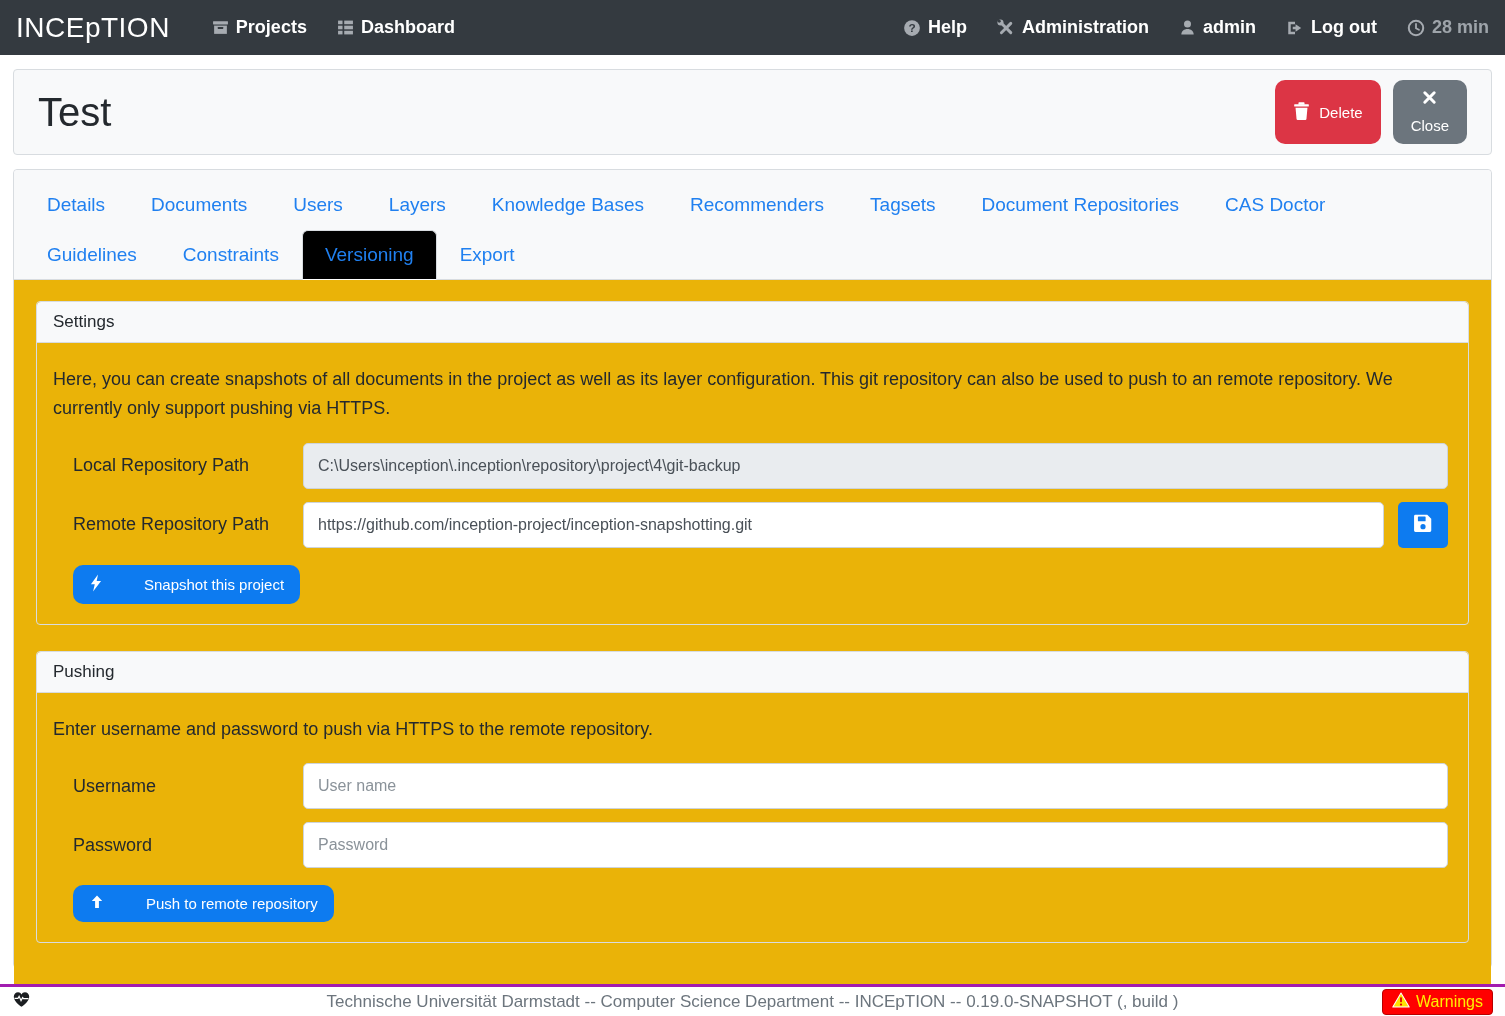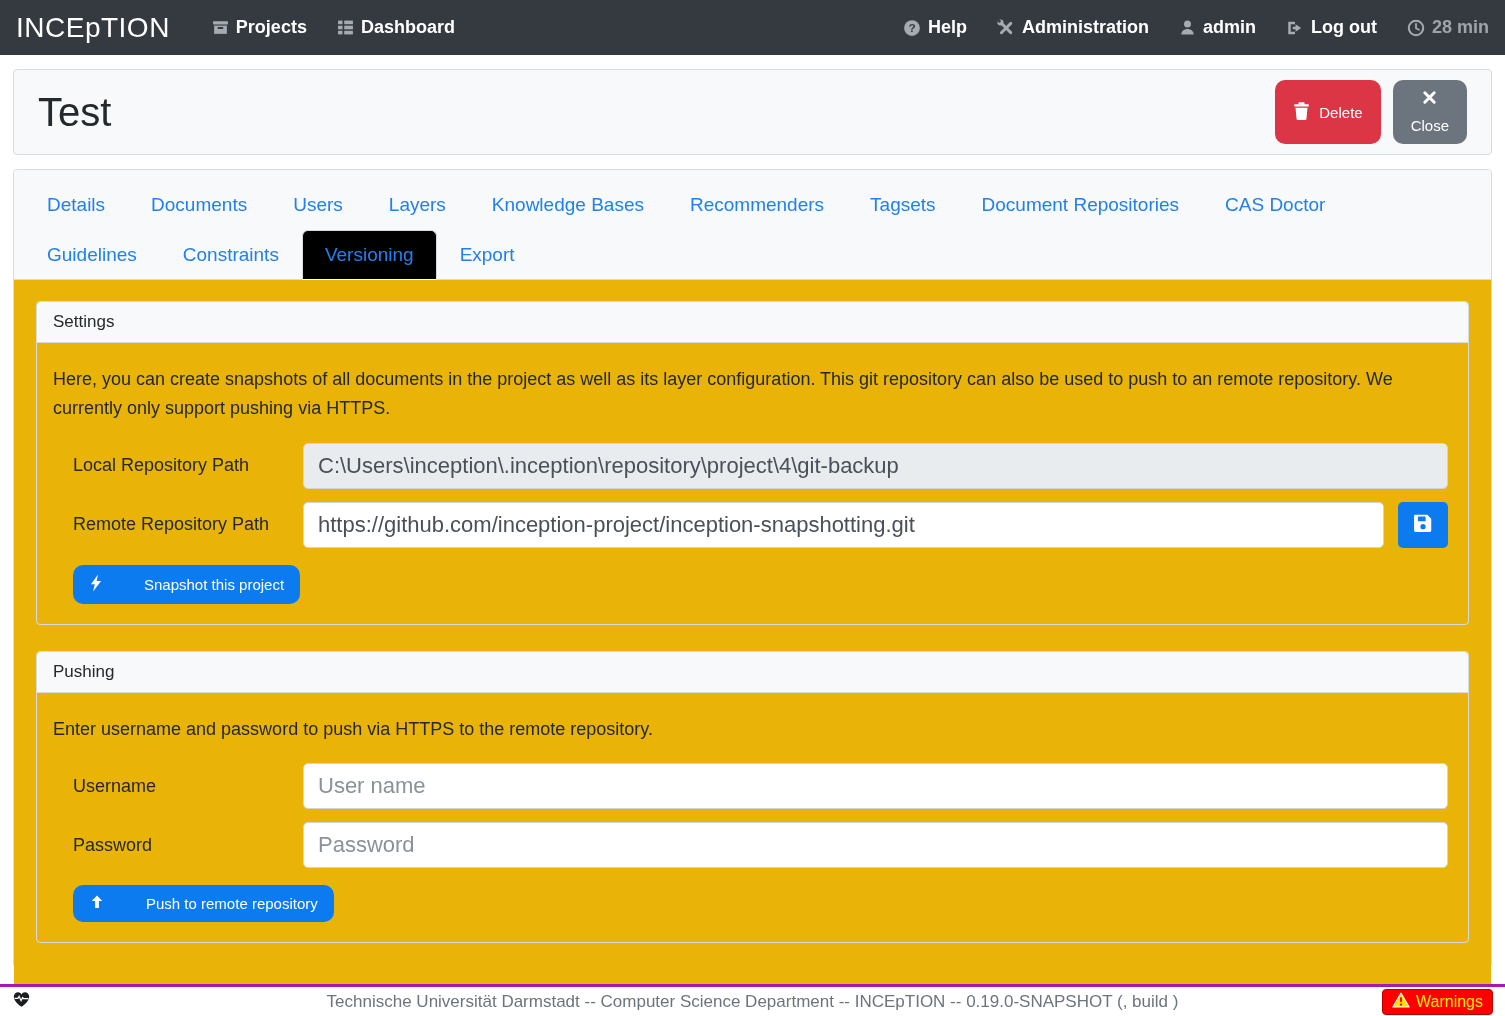--- a/index.html
+++ b/index.html
@@ -59,21 +59,21 @@
   
   .panel { border: 1px solid #d8dce0; border-radius: 4px; margin-bottom: 26px; }
   .panel-header { background: #f8f9fa; border-bottom: 1px solid #d8dce0; border-radius: 4px 4px 0 0;
                   padding: 10px 16px; font-size: 17px; color: #24292e; }
   .panel-body { padding: 16px 20px 20px 16px; }
   .panel-desc { font-size: 18px; line-height: 1.6; color: #24292e; margin: 6px 0 20px; }
 
   .form-row { display: grid; grid-template-columns: 250px 1fr; align-items: center; margin-bottom: 13px; }
   .form-label { font-size: 18px; color: #24292e; padding-left: 20px; }
   .form-input {
-    width: 100%; height: 46px; font-family: inherit; font-size: 22px; color: #495057;
+    width: 100%; height: 46px; font-family: inherit; font-size: 16px; color: #495057;
     border: 1px solid #ced4da; border-radius: 5px; padding: 6px 14px; background: #fff; outline: none;
   }
   .form-input[readonly] { background: #e9ecef; }
   .form-input::placeholder { color: #8a9299; }
   .input-with-btn { display: flex; gap: 14px; }
   .input-with-btn .form-input { flex: 1; }
   .icon-btn { flex: 0 0 50px; height: 46px; border: none; border-radius: 5px; background: #0d7bf0;
               display: flex; align-items: center; justify-content: center; cursor: pointer; }
   .action-btn { margin-left: 20px; margin-top: 4px; padding: 9px 16px; gap: 41px; }
 

